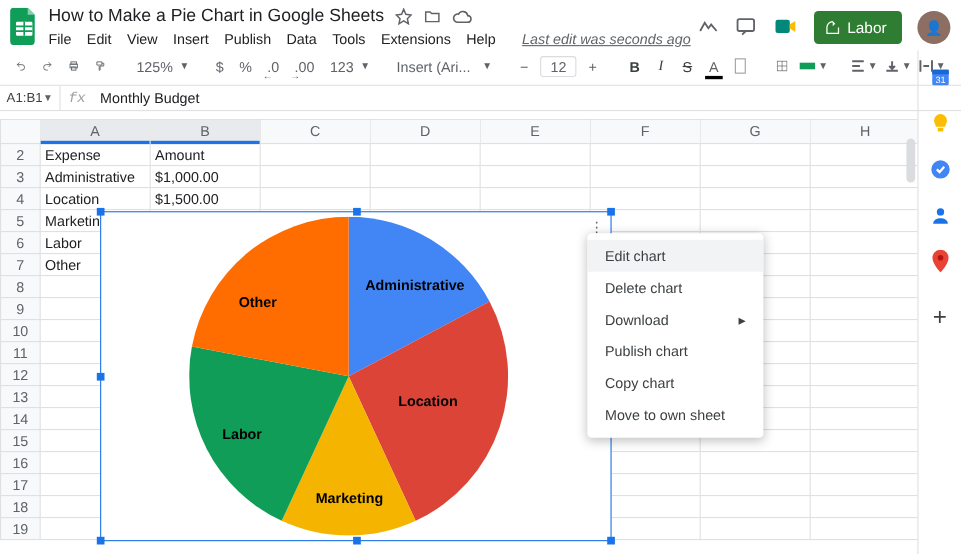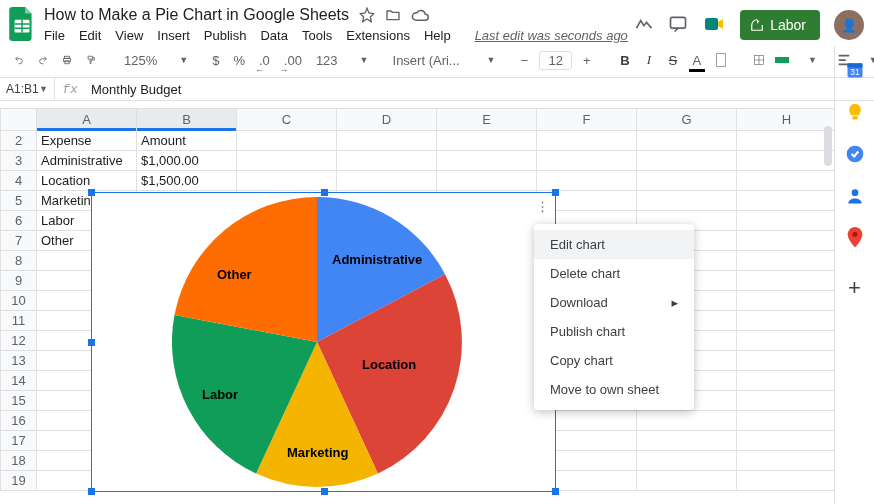--- a/index.html
+++ b/index.html
@@ -21,21 +21,21 @@
   .avatar { width:30px; height:30px; border-radius:50%; background:#8d6e63; display:flex; align-items:center; justify-content:center; color:#fff; font-size:13px; }
 
   
   .toolbar { display:flex; align-items:center; gap:6px; padding:6px 10px; border-bottom:1px solid #e0e0e0; color:#5f6368; font-size:13px; }
   .toolbar .sep { width:1px; height:18px; background:#dadce0; margin:0 4px; }
   .tb-btn { padding:3px 4px; display:flex; align-items:center; justify-content:center; min-width:18px; }
   .tb-text { padding:2px 4px; }
   .fill-swatch { width:14px; height:14px; background:#fff; border:1px solid #9aa0a6; }
   .text-color { position:relative; }
   .text-color::after { content:""; position:absolute; left:1px; right:1px; bottom:-1px; height:3px; background:#000; }
-  .zoom { display:flex; align-items:center; gap:18px; }
+  .zoom { display:flex; align-items:center; gap:2px; }
   .caret { font-size:9px; color:#5f6368; }
 
   
   .fxrow { display:flex; align-items:center; border-bottom:1px solid #e0e0e0; height:23px; font-size:13px; }
   .namebox { width:55px; padding:0 6px; font-size:12px; color:#3c4043; border-right:1px solid #e0e0e0; display:flex; align-items:center; justify-content:space-between; height:100%; }
   .fx-label { width:30px; text-align:center; color:#9aa0a6; font-style:italic; font-family: Liberation Mono, monospace; }
   .fx-content { flex:1; padding:0 6px; color:#202124; font-size:13px; }
 
   
   .sheet-wrap { position:absolute; top:108px; left:0; right:40px; bottom:0; overflow:hidden; }
@@ -55,21 +55,21 @@
   .chart { position:absolute; left:91px; top:192px; width:465px; height:300px; background:#fff; border:1px solid #1a73e8; }
   .chart-handle { width:7px; height:7px; background:#1a73e8; position:absolute; }
   .ch-tl{top:-4px;left:-4px}.ch-tr{top:-4px;right:-4px}.ch-bl{bottom:-4px;left:-4px}.ch-br{bottom:-4px;right:-4px}
   .ch-tm{top:-4px;left:50%;margin-left:-3px}.ch-bm{bottom:-4px;left:50%;margin-left:-3px}
   .ch-ml{left:-4px;top:50%;margin-top:-3px}.ch-mr{right:-4px;top:50%;margin-top:-3px}
   .chart-more { position:absolute; top:6px; right:6px; color:#5f6368; }
   .pie { position:absolute; left:80px; top:4px; width:290px; height:290px; border-radius:50%; overflow:visible; }
   .slice-label { position:absolute; font-size:13px; font-weight:700; color:#000; }
 
   
-  .ctx { position:absolute; left:534px; top:224px; width:160px; background:#fff; border-radius:4px; box-shadow:0 2px 10px rgba(0,0,0,.25); padding:6px 0; font-size:13px; color:#3c4043; }
+  .ctx { position:absolute; left:534px; top:212px; width:160px; background:#fff; border-radius:4px; box-shadow:0 2px 10px rgba(0,0,0,.25); padding:6px 0; font-size:13px; color:#3c4043; }
   .ctx-item { padding:7px 16px; display:flex; align-items:center; justify-content:space-between; }
   .ctx-item.hover { background:#f1f3f4; }
 
   
   .sidepanel { position:absolute; right:0; top:46px; bottom:0; width:40px; border-left:1px solid #e0e0e0; display:flex; flex-direction:column; align-items:center; gap:22px; padding-top:14px; }
   .sp-icon { width:20px; height:20px; display:flex; align-items:center; justify-content:center; }
 
   .vscroll { position:absolute; right:40px; top:108px; width:14px; height:60px; }
   .vscroll .thumb { position:absolute; top:18px; right:2px; width:8px; height:40px; background:#dadce0; border-radius:4px; }
 

